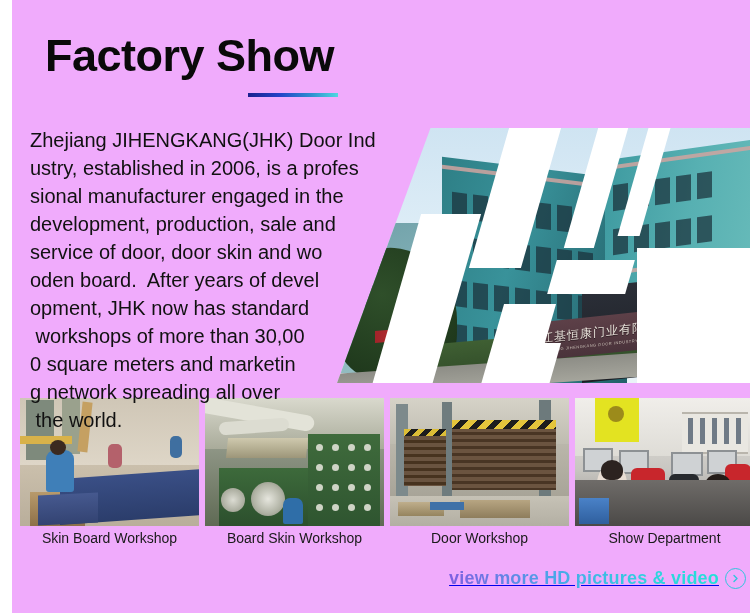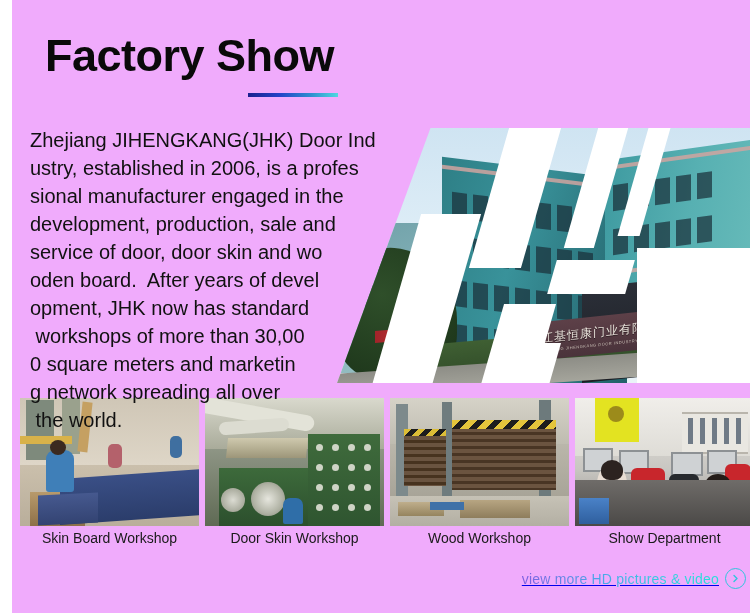--- a/index.html
+++ b/index.html
@@ -224,21 +224,21 @@
   }
   .caption{
     width:180px;text-align:center;font-size:14px;color:#1a1a1a;
     white-space:nowrap;
   }
 
   
   .viewmore{
     position:absolute;right:16px;top:568px;
     display:flex;align-items:center;gap:6px;
-    font-size:14px;font-weight:normal;letter-spacing:.2px;
+    font-size:18px;font-weight:bold;letter-spacing:.2px;
   }
   .viewmore-text{
     background:linear-gradient(90deg,#7f5fe0 0%,#4aa8e8 40%,#2fd3dd 75%,#23e0d8 100%);
     -webkit-background-clip:text;background-clip:text;color:transparent;
     white-space:nowrap;
   }
   .arrow-circle{
     width:19px;height:19px;border-radius:50%;
     border:1.6px solid #2fc6dd;
     display:flex;align-items:center;justify-content:center;
@@ -445,22 +445,22 @@
       <div class="person" style="left:126px;top:82px;width:34px;height:40px;background:#f0ece4"></div>
       <div class="person" style="left:130px;top:76px;width:26px;height:22px;background:#241c18"></div>
       <div class="desk"></div>
       <div class="box"></div>
     </div>
 
   </div>
 
   <div class="captions">
     <div class="caption">Skin Board Workshop</div>
-    <div class="caption">Door Skin Workshop</div>
-    <div class="caption">Wood Workshop</div>
+    <div class="caption">Board Skin Workshop</div>
+    <div class="caption">Door Workshop</div>
     <div class="caption">Show Department</div>
   </div>
 
   <a class="viewmore" href="#">
     <span class="viewmore-text">view more HD pictures &amp; video</span>
     <span class="arrow-circle">
       <svg width="9" height="9" viewBox="0 0 9 9" aria-hidden="true">
         <path d="M3 1.5 L6 4.5 L3 7.5" fill="none" stroke="#2fc6dd" stroke-width="1.4" stroke-linecap="round" stroke-linejoin="round"></path>
       </svg>
     </span>

